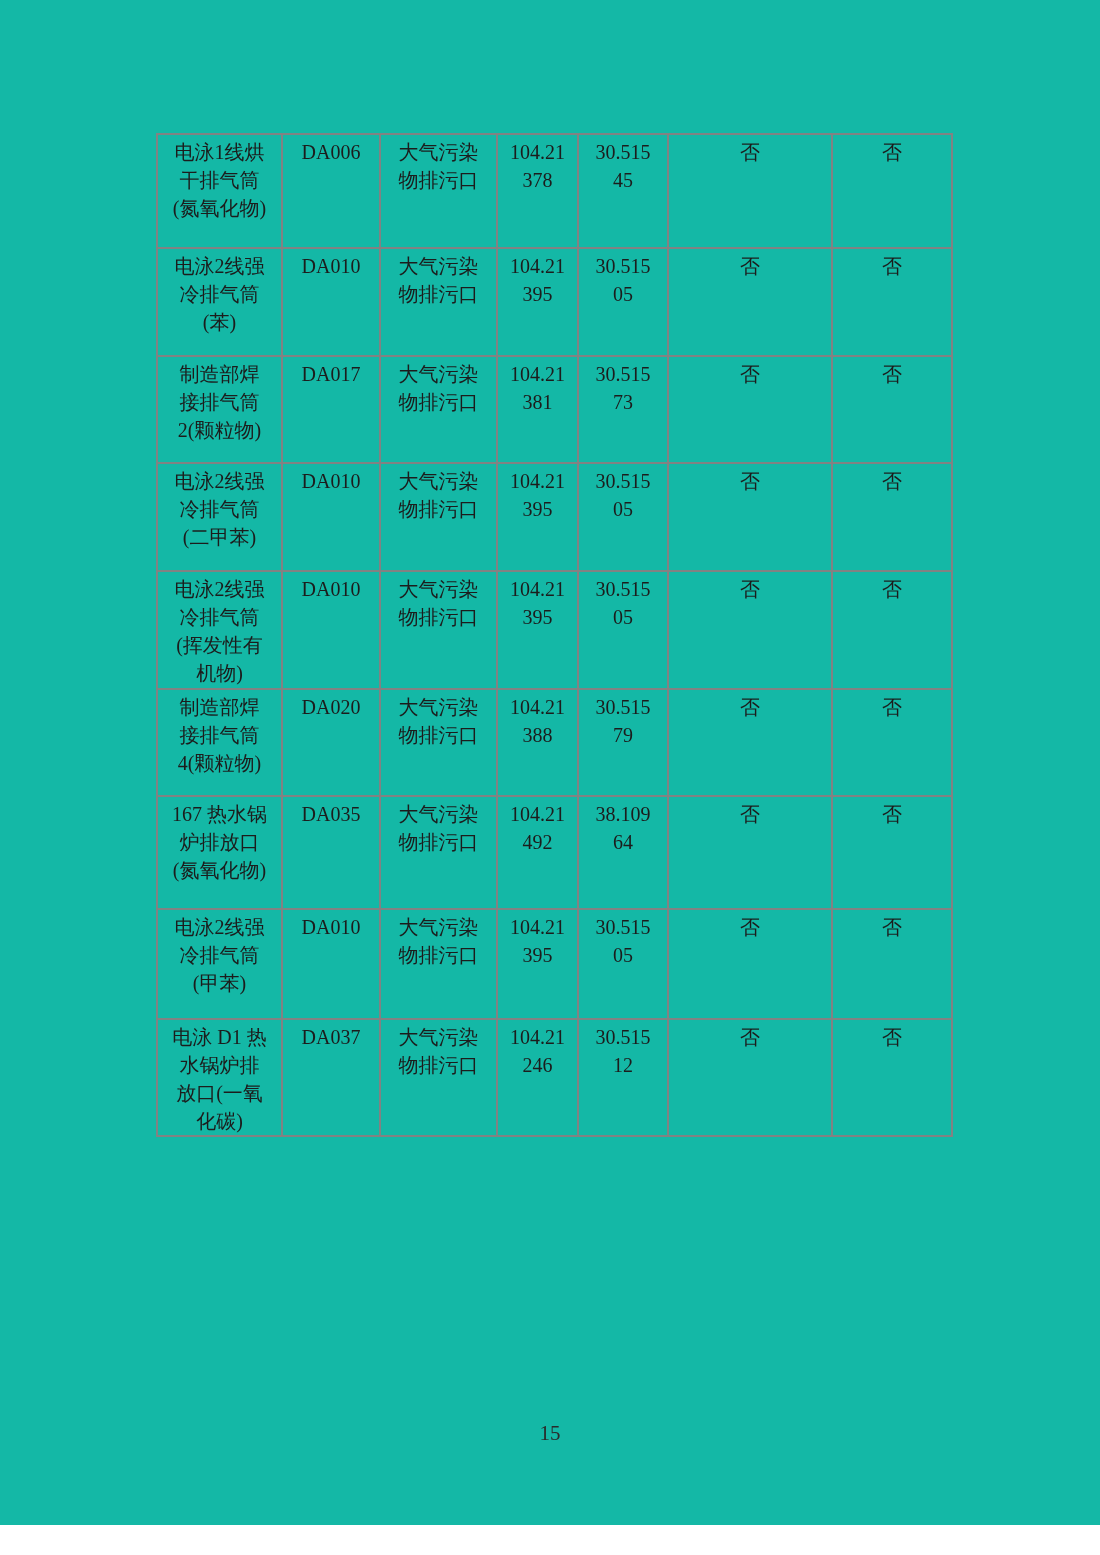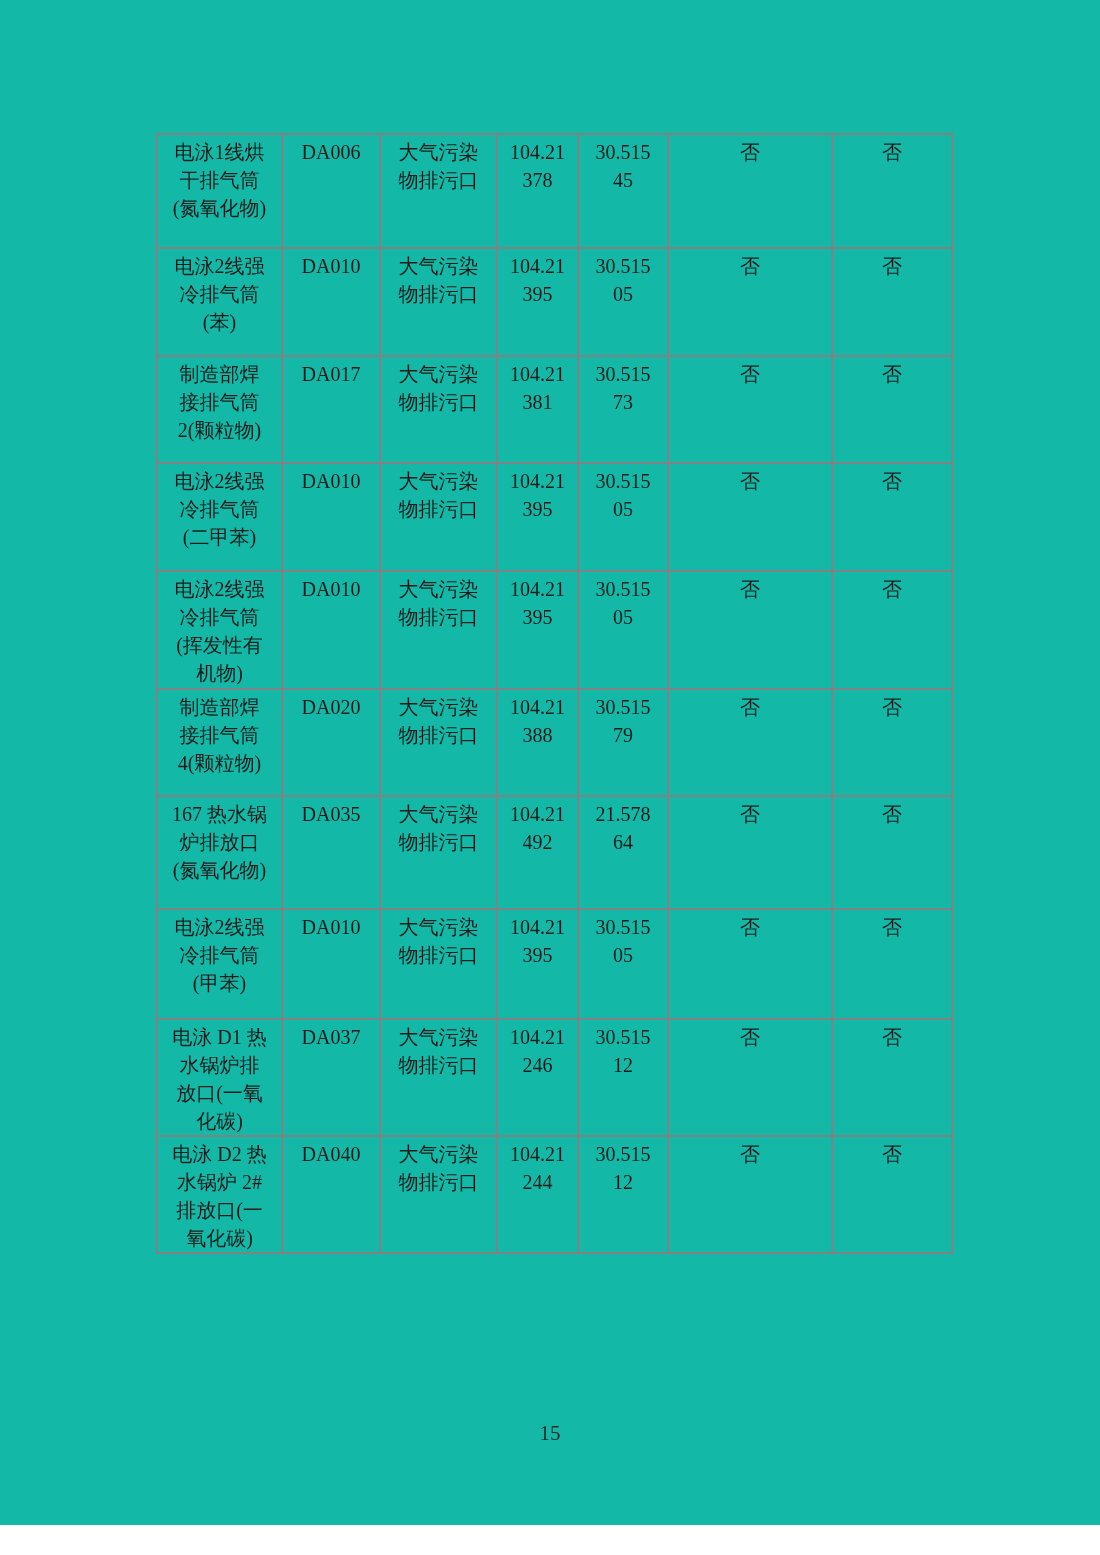--- a/index.html
+++ b/index.html
@@ -159,21 +159,21 @@
       </tr>
       <tr>
         <td>167 热水锅
 炉排放口
 (氮氧化物)</td>
         <td>DA035</td>
         <td>大气污染
 物排污口</td>
         <td>104.21
 492</td>
-        <td>21.578
+        <td>38.109
 64</td>
         <td>否</td>
         <td>否</td>
       </tr>
       <tr>
         <td>电泳2线强
 冷排气筒
 (甲苯)</td>
         <td>DA010</td>
         <td>大气污染
@@ -193,33 +193,18 @@
         <td>DA037</td>
         <td>大气污染
 物排污口</td>
         <td>104.21
 246</td>
         <td>30.515
 12</td>
         <td>否</td>
         <td>否</td>
       </tr>
-      <tr>
-        <td>电泳 D2 热
-水锅炉 2#
-排放口(一
-氧化碳)</td>
-        <td>DA040</td>
-        <td>大气污染
-物排污口</td>
-        <td>104.21
-244</td>
-        <td>30.515
-12</td>
-        <td>否</td>
-        <td>否</td>
-      </tr>
     </tbody>
   </table>
 
   <div class="page-number">15</div>
 
 </div>
 
 </body></html>

